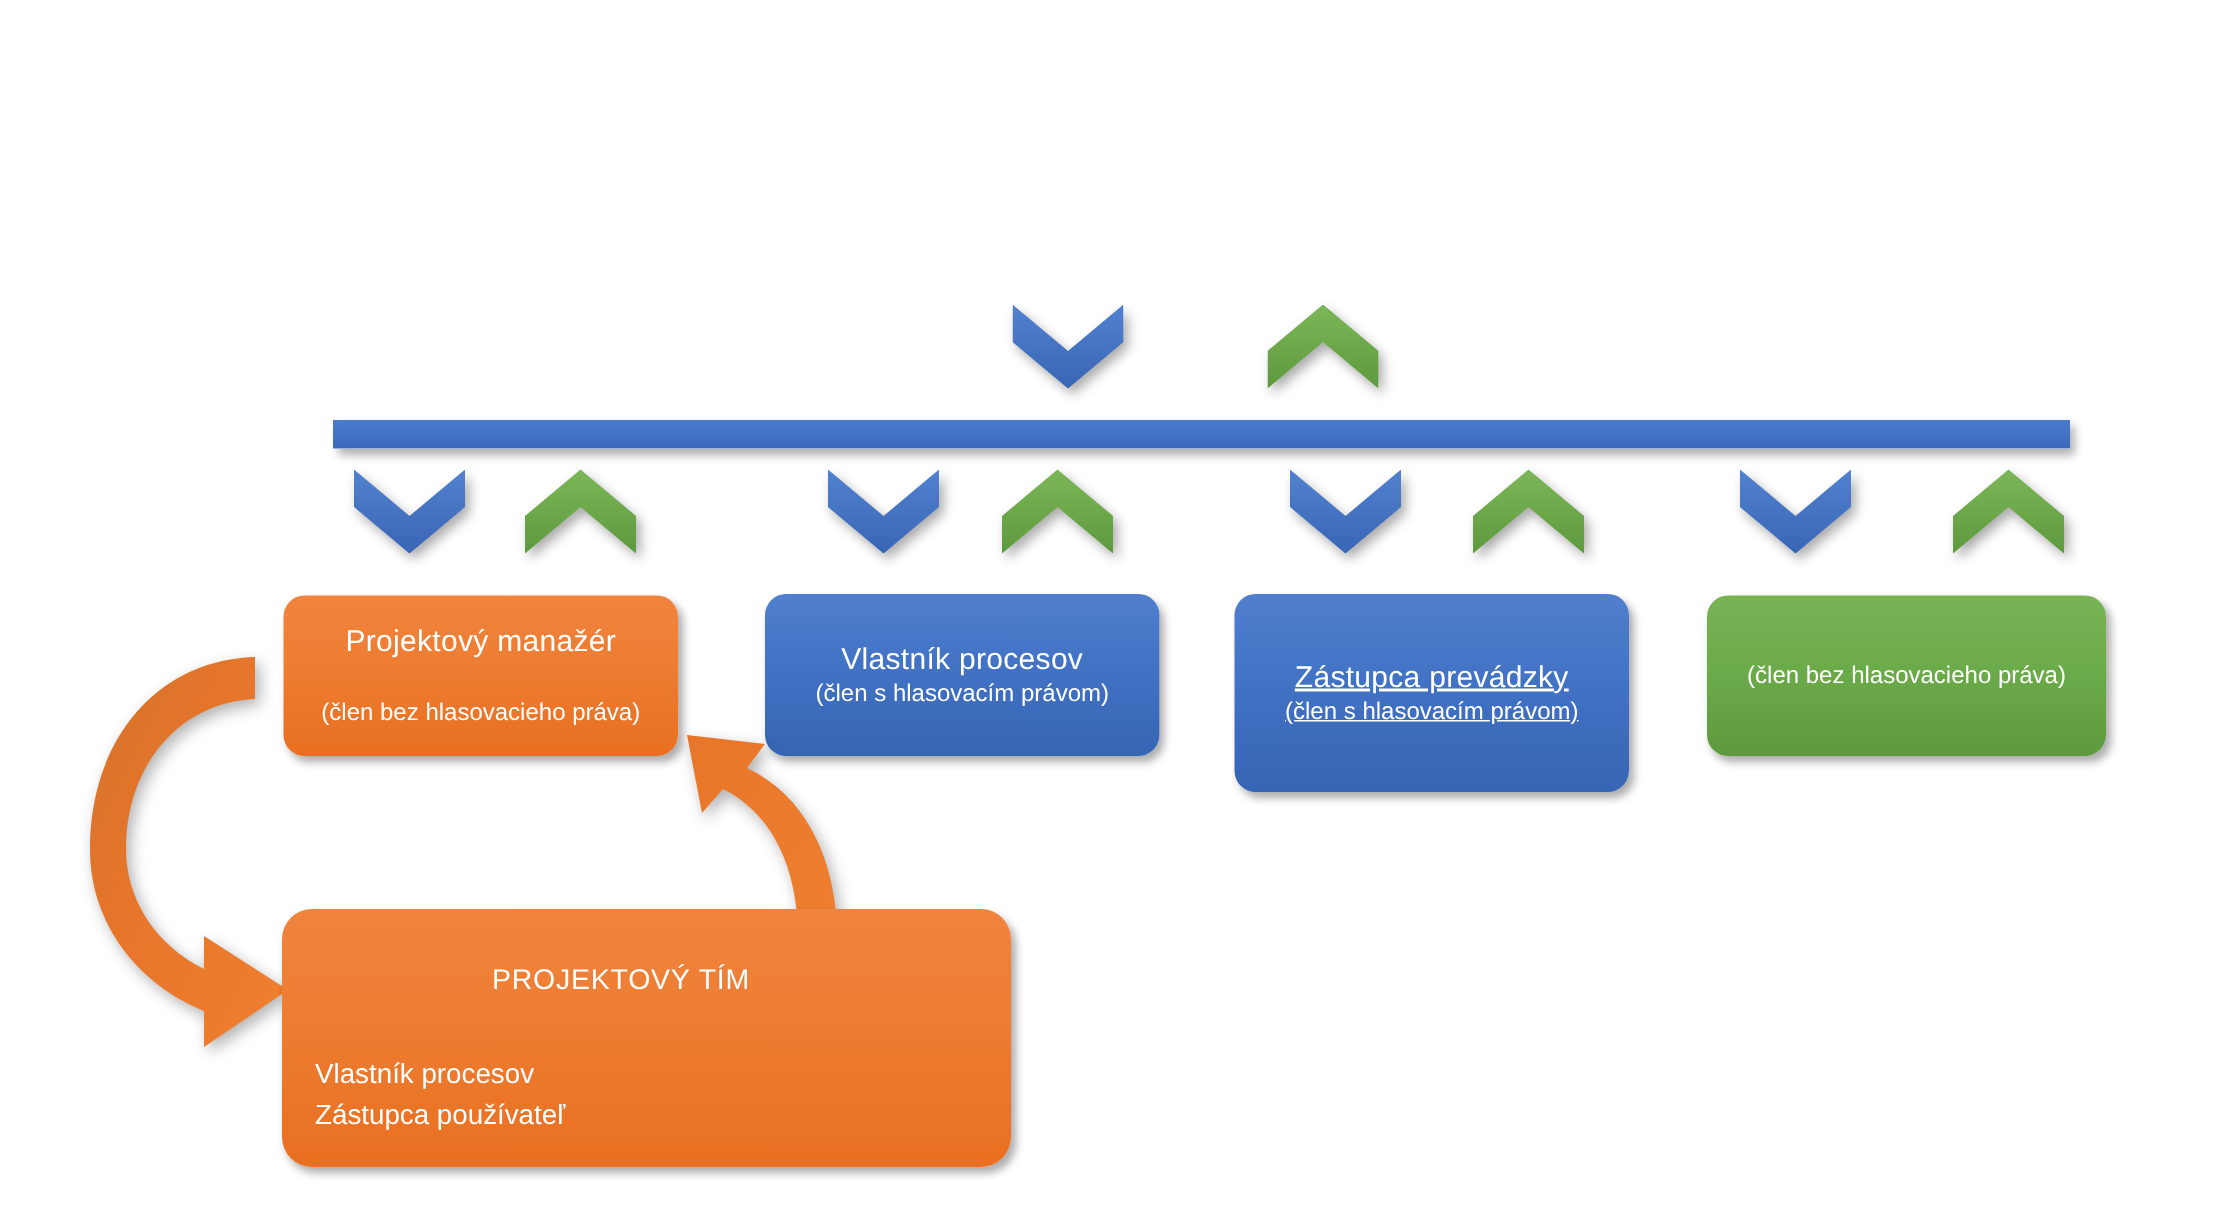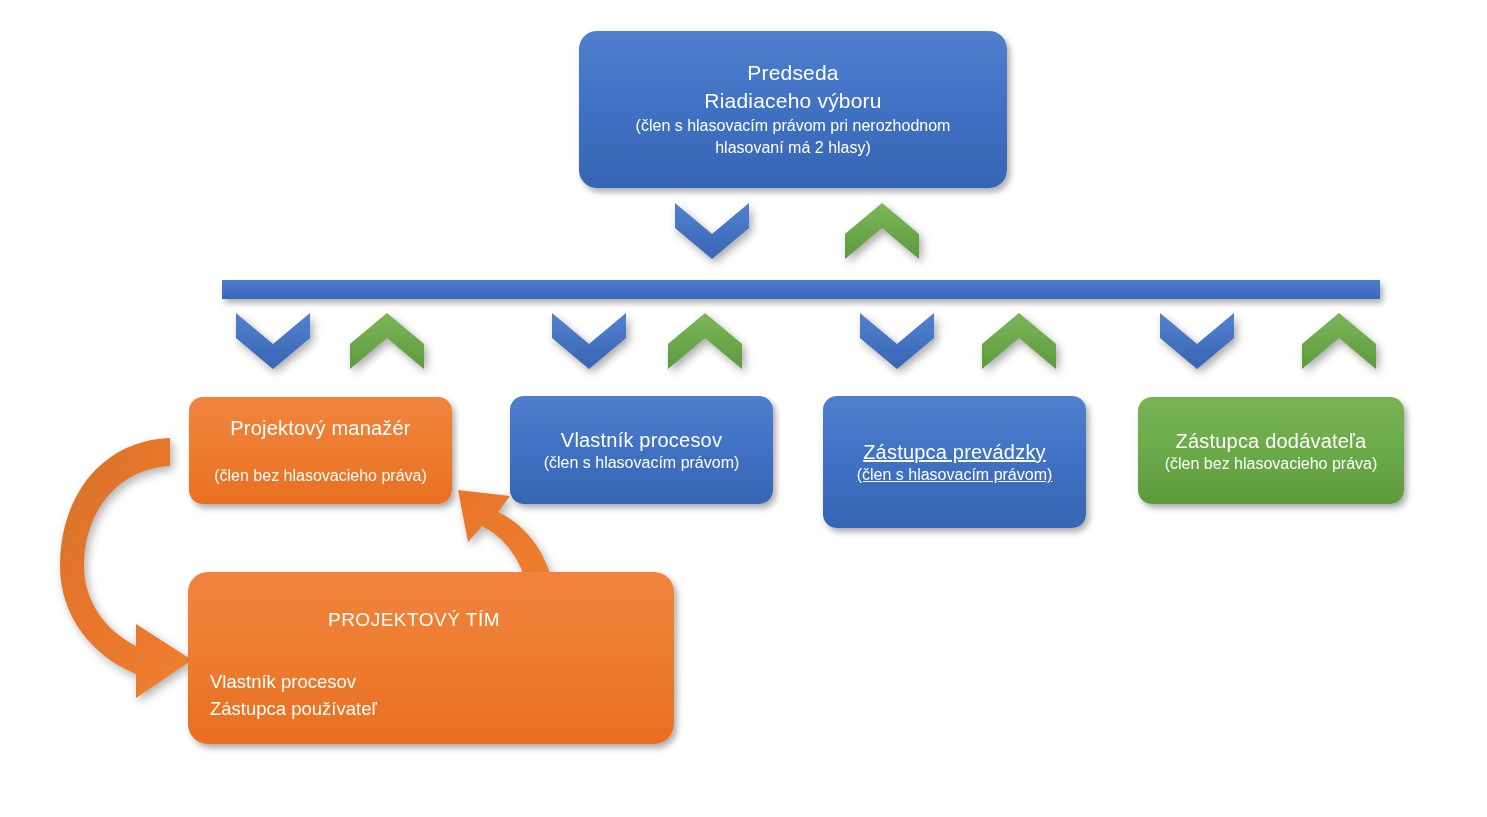--- a/index.html
+++ b/index.html
@@ -80,21 +80,21 @@
   .chev svg{display:block;width:100%;height:100%;}
 
   
   #n-pm{ left:189px; top:397px; width:263px; height:107px;gap:25px; }
   #n-po{ left:510px; top:396px; width:263px; height:108px; }
   #n-ops{left:823px; top:396px; width:263px; height:132px;text-decoration:underline; }
   #n-sup{left:1138px;top:397px; width:266px; height:107px; }
 
   
   #team{
-    left:188px; top:572px; width:486px; height:172px;
+    left:188px; top:606px; width:486px; height:172px;
     border-radius:20px;
     align-items:flex-start;
     justify-content:flex-start;
     padding:0;
   }
   #team .team-title{
     width:100%;
     text-align:center;
     font-size:19px;
     line-height:24px;
@@ -118,26 +118,20 @@
   }
   .curve svg{display:block;}
   #curve-left{ left:52px; top:438px; width:190px; height:260px; }
   #curve-right{ left:440px; top:478px; width:140px; height:140px; }
 </style>
 </head>
 <body>
 
 <div id="stage">
 
-  <div class="node blue" id="chairman">
-    <div class="title">Predseda</div>
-    <div class="title">Riadiaceho výboru</div>
-    <div class="sub">(člen s hlasovacím právom pri nerozhodnom</div>
-    <div class="sub">hlasovaní má 2 hlasy)</div>
-  </div>
 
   <div class="chev" style="left:675px;top:203px;">
     <svg viewBox="0 0 74 56">
         <defs>
           <linearGradient id="gb1" x1="0" y1="0" x2="0" y2="1">
             <stop offset="0" stop-color="#5282cf"></stop>
             <stop offset="1" stop-color="#3865b5"></stop>
           </linearGradient>
         </defs>
       <path d="M0,0 L37,31 L74,0 L74,25 L37,56 L0,25 Z" fill="url(#gb1)"></path>
@@ -210,21 +204,20 @@
     <div class="title">Vlastník procesov</div>
     <div class="sub">(člen s hlasovacím právom)</div>
   </div>
 
   <div class="node blue" id="n-ops">
     <div class="title">Zástupca prevádzky</div>
     <div class="sub">(člen s hlasovacím právom)</div>
   </div>
 
   <div class="node green" id="n-sup">
-    <div class="title">Zástupca dodávateľa</div>
     <div class="sub">(člen bez hlasovacieho práva)</div>
   </div>
 
   <div class="curve" id="curve-left">
     <svg viewBox="0 0 190 260">
       <defs>
         <linearGradient id="gor1" x1="0" y1="0" x2="1" y2="1">
           <stop offset="0" stop-color="#d4722c"></stop>
           <stop offset="0.45" stop-color="#e8762a"></stop>
           <stop offset="1" stop-color="#f07f30"></stop>

